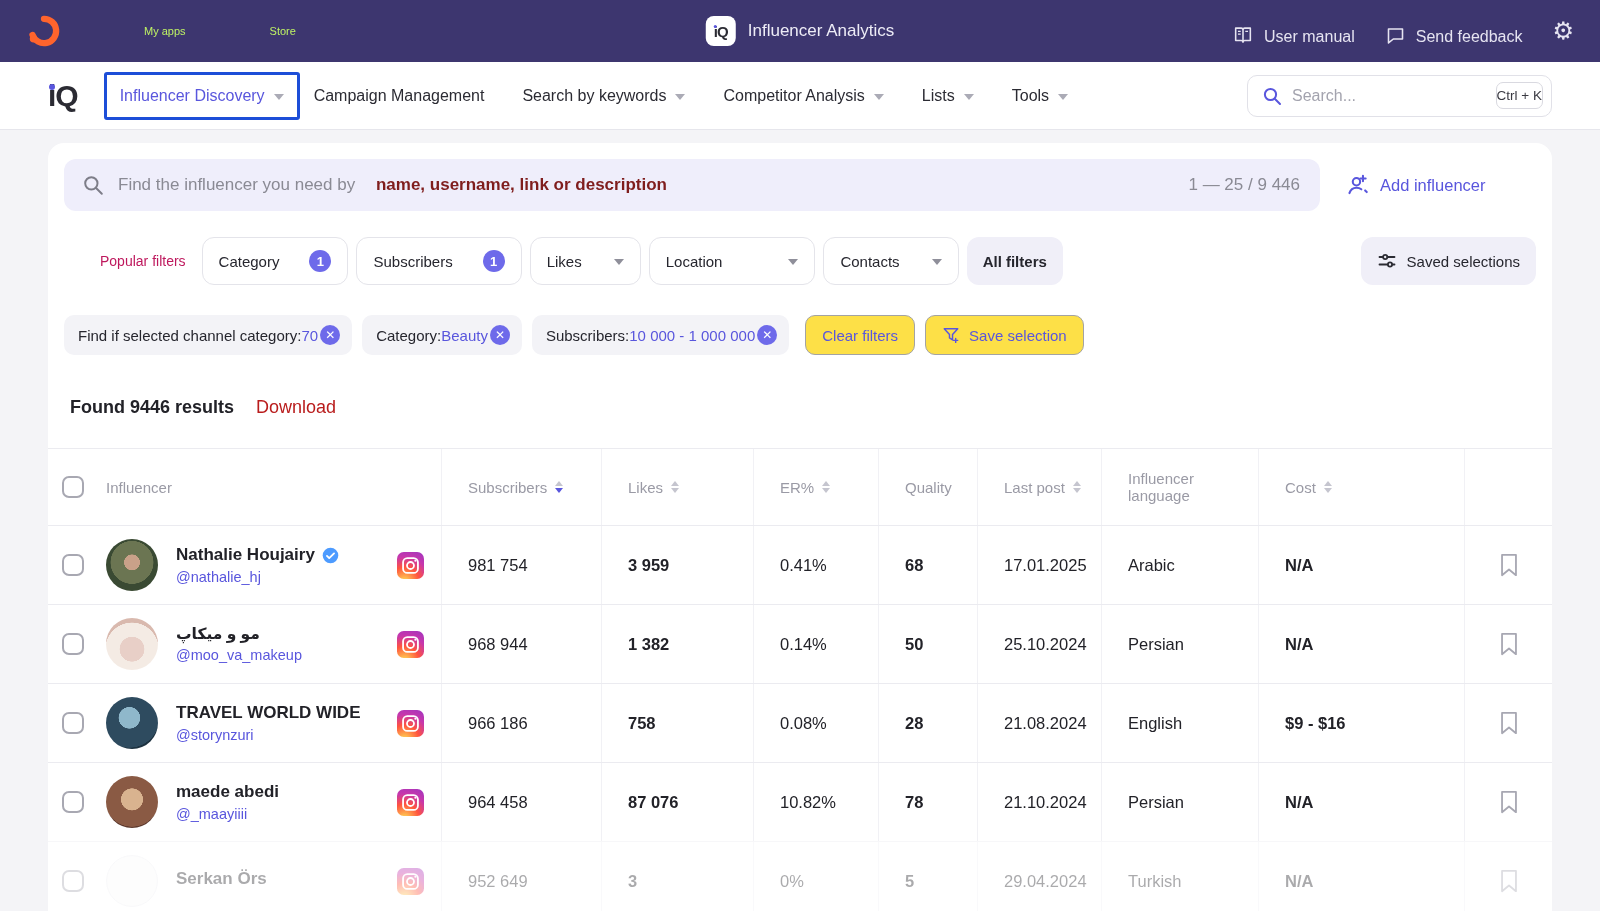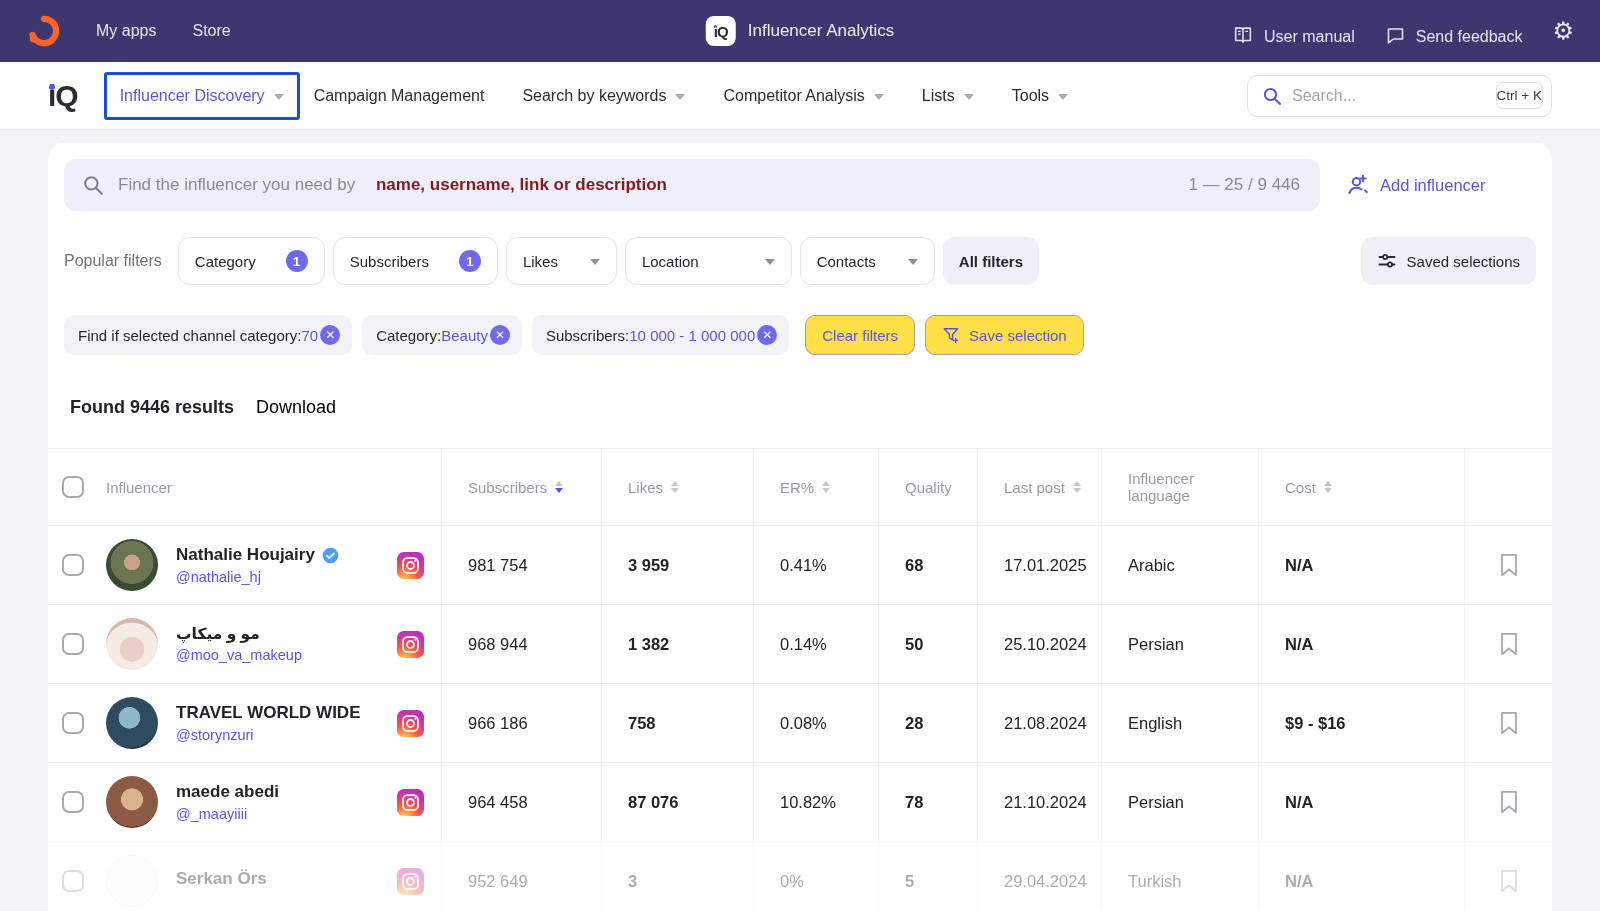--- a/index.html
+++ b/index.html
@@ -7,21 +7,21 @@
   body {
     font-family:"Liberation Sans","DejaVu Sans",sans-serif;
     background:#F4F4F7; color:#26262E;
   }
   
   .topbar {
     height:62px; background:#3D366F; display:flex; align-items:center;
     padding:0 26px; position:relative; color:#DEDCEC;
   }
   .topbar .brand { display:flex; align-items:center; margin-right:34px; }
-  .top-link { font-size:16px; color:#e5e5e5; margin-right:36px; cursor:pointer; }
+  .top-link { font-size:11px; color:#bef264; margin-right:36px; cursor:pointer;margin-left:48px; }
   .top-center {
     position:absolute; left:50%; top:0; height:62px; transform:translateX(-50%);
     display:flex; align-items:center; gap:12px;
   }
   .app-chip {
     width:30px; height:30px; background:#fff; border-radius:8px;
     display:flex; align-items:center; justify-content:center;
   }
   .iq-glyph { position:relative; font-weight:800; color:#2B2B33; letter-spacing:-1px; line-height:1; }
   .app-chip .iq-glyph { font-size:15px; }
@@ -59,21 +59,21 @@
     flex:1; height:52px; background:#EFEEFB; border-radius:12px;
     display:flex; align-items:center; padding:0 20px 0 18px; gap:14px; cursor:text;
   }
   .findbar .mag { color:#7D7D88; display:flex; }
   .findbar .ph { color:#8A8A94; font-size:17px; }
   .findbar .ph b { font-weight:700; color:#7f1d1d;margin-left:16px; }
   .findbar .pager { margin-left:auto; color:#8A8A94; font-size:17px; }
   .add-btn { display:flex; align-items:center; gap:10px; color:#5956DD; font-size:16.5px; font-weight:500; min-width:192px; cursor:pointer; }
   
   .filters { display:flex; align-items:center; margin-top:26px; gap:8px; }
-  .filters .lbl { color:#737373; font-size:16px; margin-right:8px; }
+  .filters .lbl { color:#be185d; font-size:14px; margin-right:8px;margin-left:36px; }
   .pill {
     height:48px; border:1px solid #E4E4EA; border-radius:12px; background:#fff;
     display:flex; align-items:center; padding:0 16px; font-size:15px; font-weight:500; color:#26262E; gap:30px; cursor:pointer;
   }
   .pill .badge {
     width:22px; height:22px; border-radius:50%; background:#6E6AEA; color:#fff;
     font-size:13px; display:flex; align-items:center; justify-content:center; font-weight:600;
   }
   .pill .chev { margin-left:2px; border-top-color:#8F8F9A; }
   .pill.flat { border:none; background:#F0EFF8; font-weight:700; gap:10px; }
@@ -90,21 +90,21 @@
     font-size:12px; display:flex; align-items:center; justify-content:center; cursor:pointer; margin-left:2px; font-weight:700;
   }
   .outline-btn {
     height:40px; border:1px solid #a3a3a3; border-radius:10px; background:#fde047; color:#5956DD;
     font-size:15px; font-weight:500; display:flex; align-items:center; padding:0 16px; gap:9px; cursor:pointer;
   }
   .clear-btn { margin-left:6px; }
   
   .results { display:flex; align-items:center; gap:22px; margin-top:42px; padding-left:6px; }
   .results .summary { font-size:18px; font-weight:600; color:#222228; }
-  .results .dl { font-size:18px; color:#000000; font-weight:500; cursor:pointer;text-align:right; }
+  .results .dl { font-size:18px; color:#b91c1c; font-weight:500; cursor:pointer;text-align:right; }
   
   .table { margin:30px -16px 0; border-top:1px solid #EBEBF0; }
   .trow, .thead {
     display:grid; grid-template-columns:393px 160px 152px 125px 99px 124px 157px 206px 1fr;
     align-items:center;
   }
   .thead { height:76px; color:#9A9AA5; font-size:15px; }
   .trow { height:79px; border-top:1px solid #EBEBF0; }
   .cell { height:100%; display:flex; align-items:center; padding-left:26px; font-size:16.5px; color:#222228; }
   .thead .cell { font-size:15px; color:#9A9AA5; }

